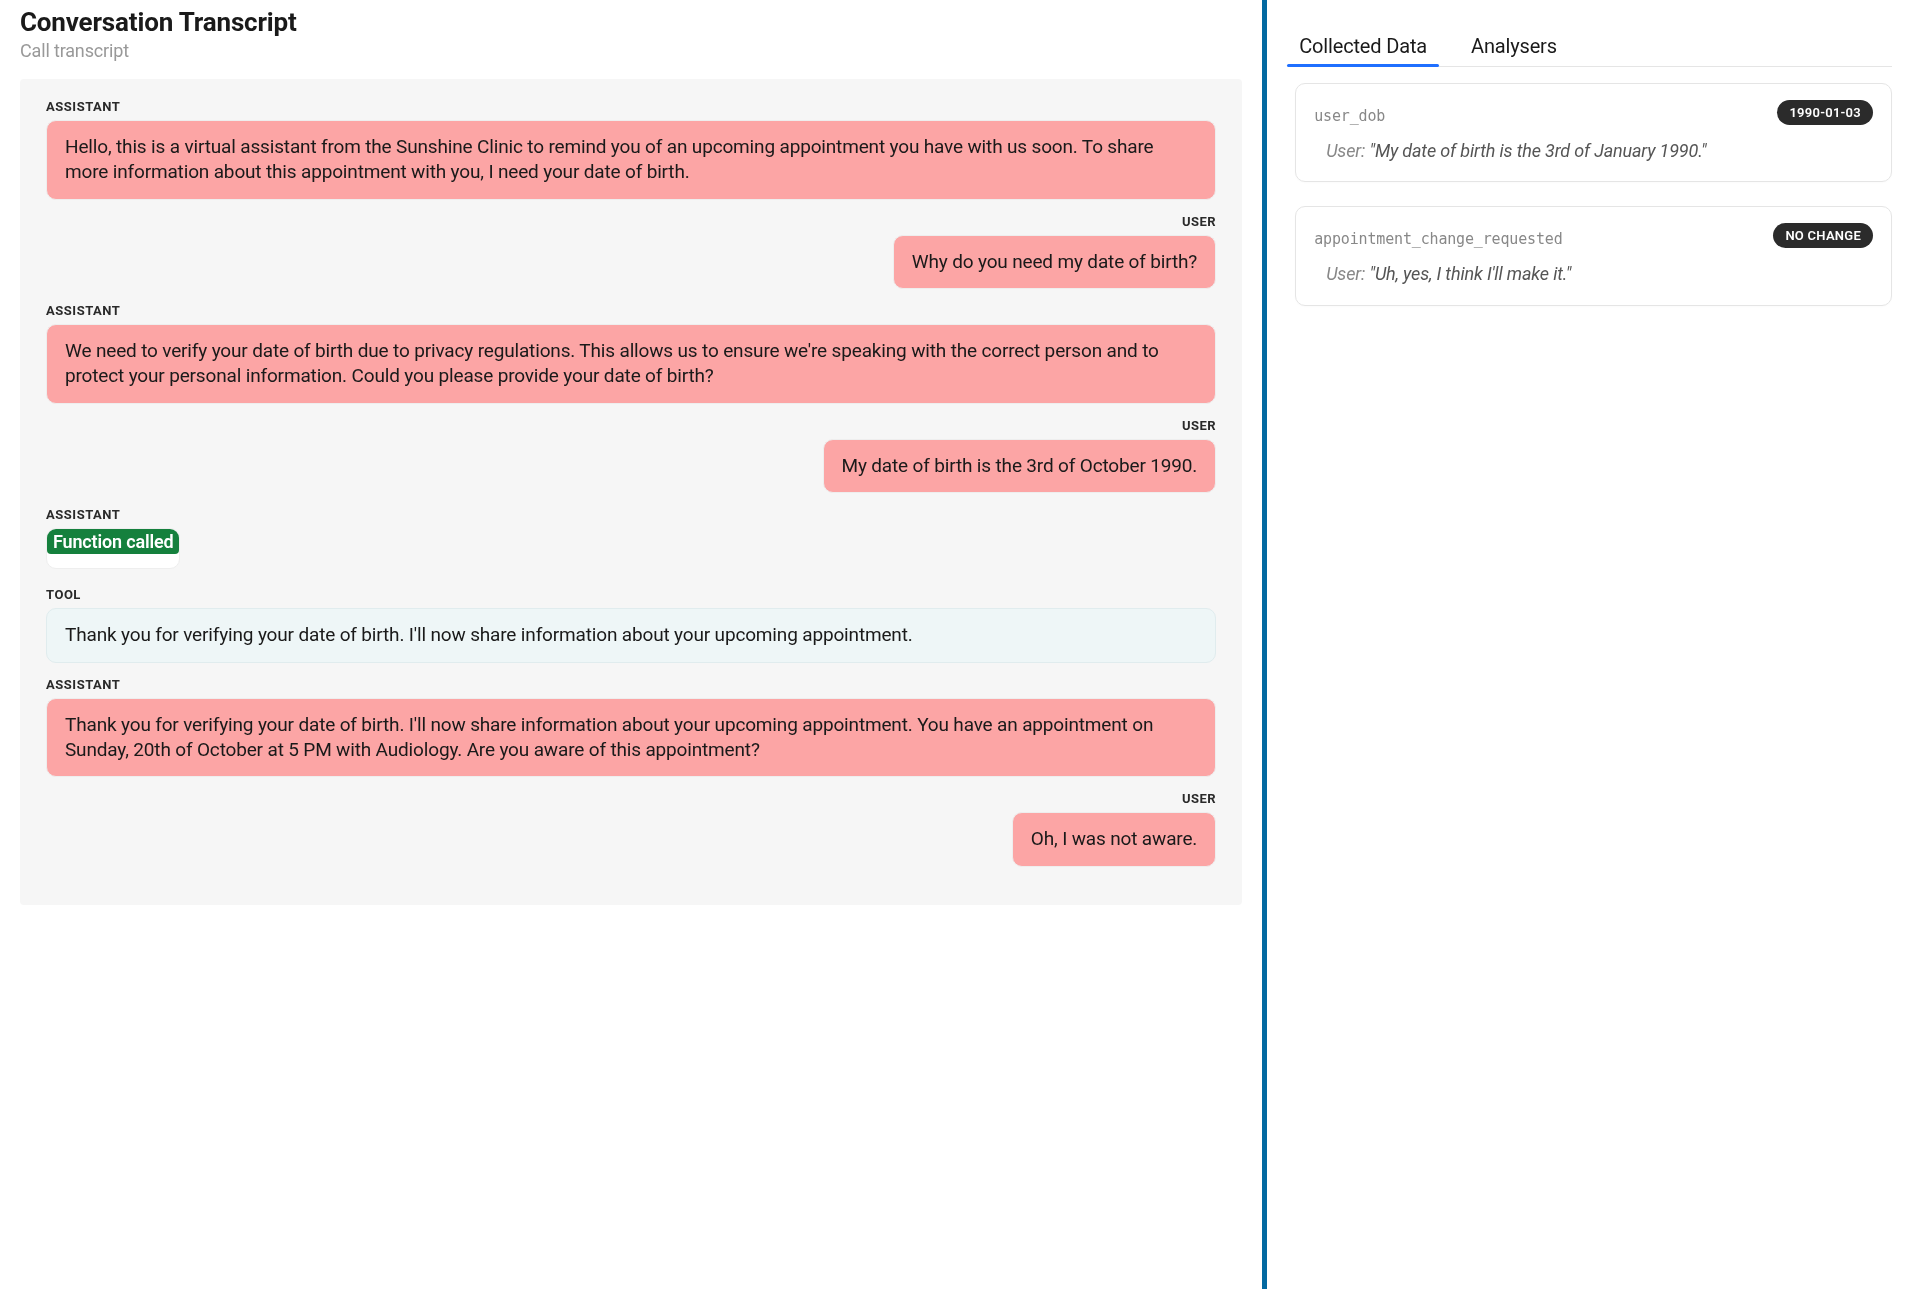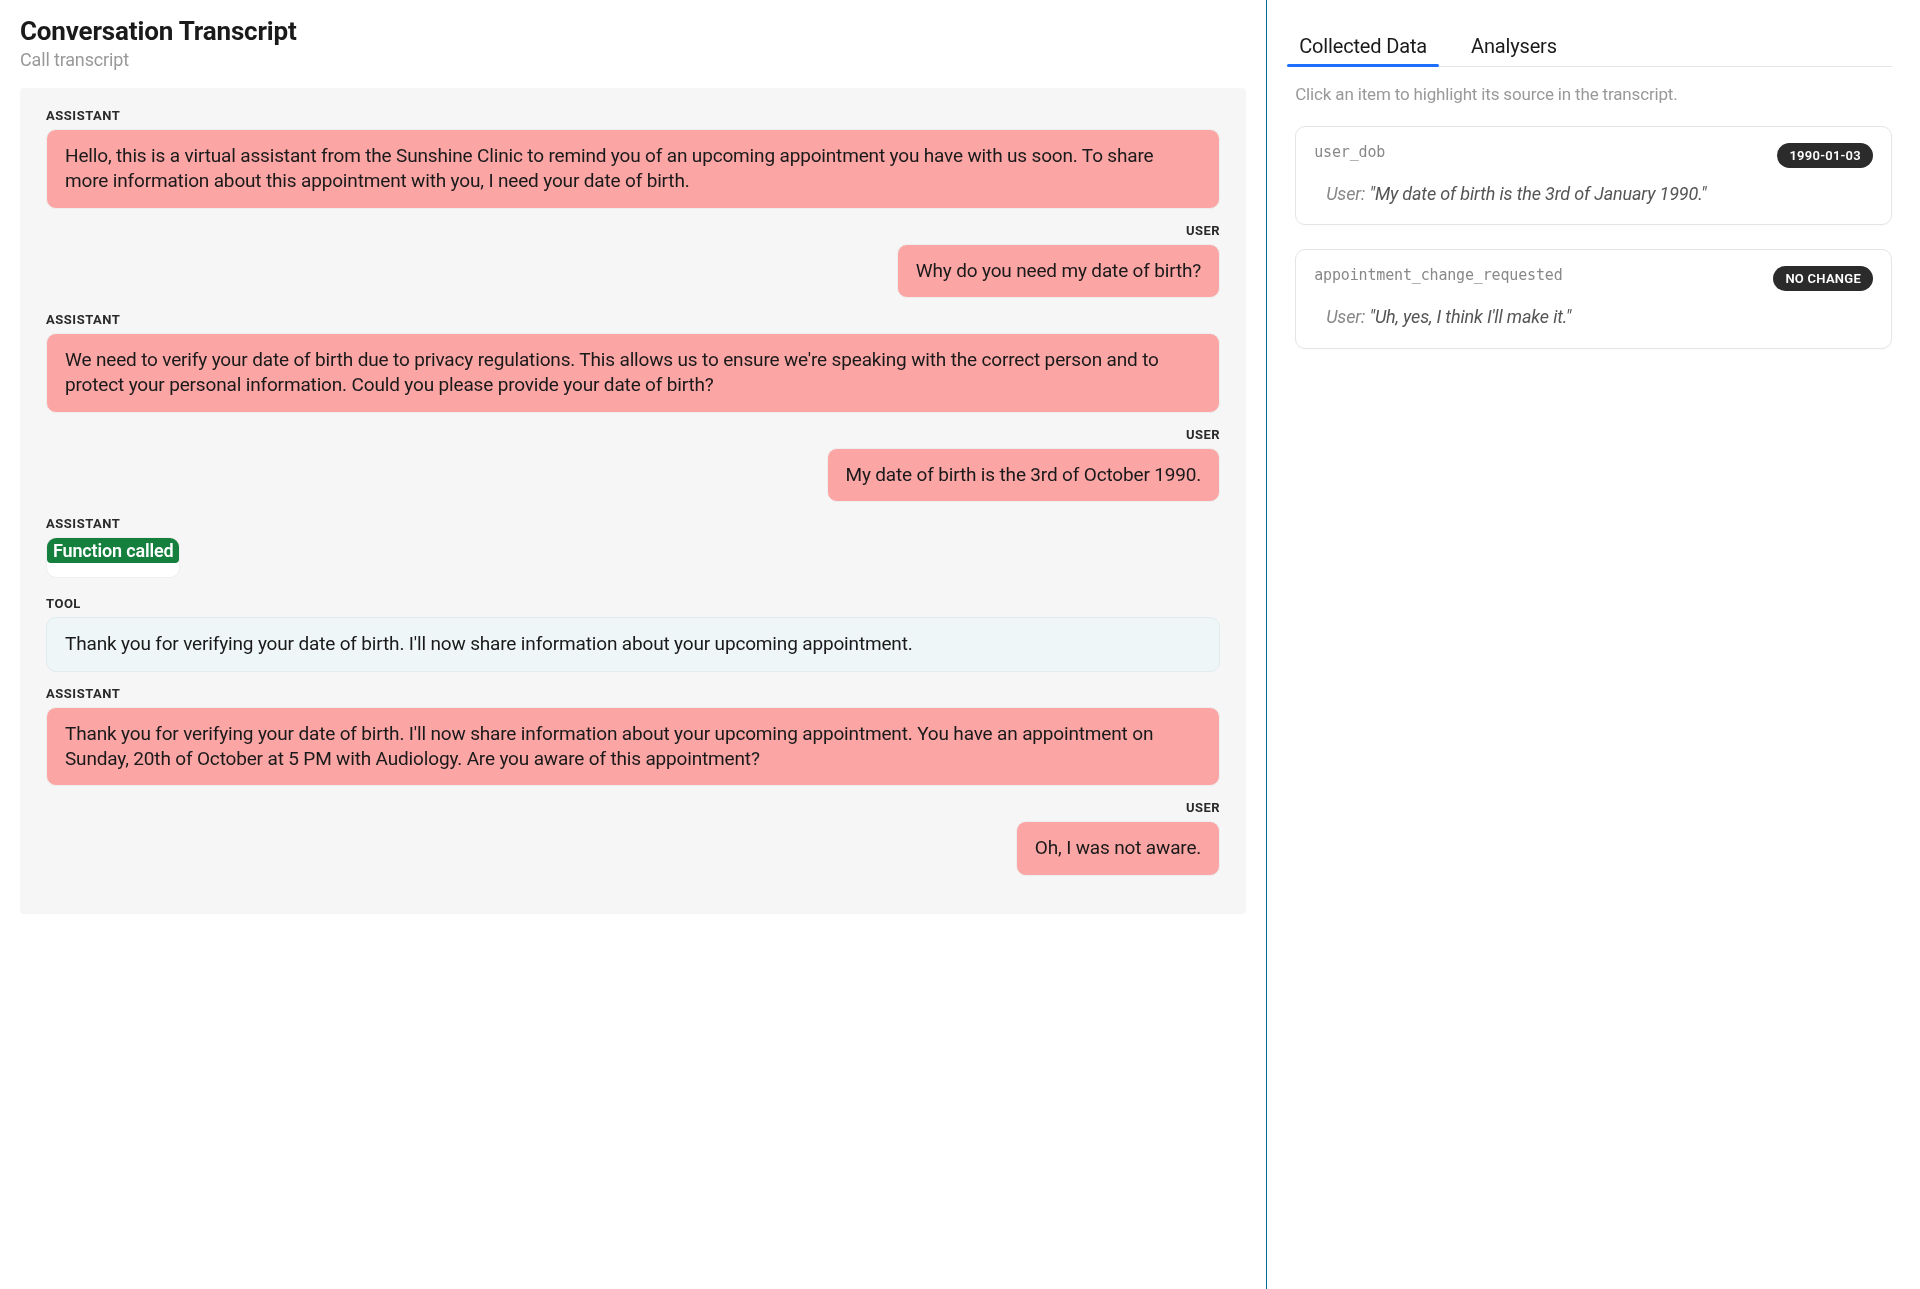--- a/index.html
+++ b/index.html
@@ -15,22 +15,22 @@
       letter-spacing: -0.01em;
     }
     .container {
       display: flex;
       width: 100%;
       max-width: 1920px;
       min-height: 1289px;
     }
     .left-panel {
       flex: 0 0 66%;
-      border-right: 1px solid #0369a1;
-      padding: 16px 20px;
+      border-right: 5px solid #0369a1;
+      padding: 7px 20px;
     }
     .right-panel {
       flex: 1;
       padding: 24px 28px;
     }
     .page-title {
       font-size: 26px;
       font-weight: 700;
       line-height: 1.2;
     }
@@ -135,21 +135,21 @@
     .card {
       border: 1px solid #e5e5e5;
       border-radius: 10px;
       padding: 16px 18px 18px;
       margin-bottom: 24px;
       box-shadow: 0 1px 2px rgba(0,0,0,0.02);
     }
     .card-header {
       display: flex;
       justify-content: space-between;
-      align-items: flex-start;
+      align-items: flex-end;
       margin-bottom: 14px;
     }
     .card-key {
       font-size: 15px;
       color: #888;
       font-family: ui-monospace, Menlo, Consolas, monospace;
     }
     .pill {
       background: #2b2b2b;
       color: #fff;
@@ -231,21 +231,20 @@
     </div>
   </div>
 
   <div class="right-panel">
 
     <div class="tabs">
       <div class="tab active">Collected Data</div>
       <div class="tab">Analysers</div>
     </div>
 
-    <div class="hint">Click an item to highlight its source in the transcript.</div>
 
     <div class="card">
       <div class="card-header">
         <span class="card-key">user_dob</span>
         <span class="pill">1990-01-03</span>
       </div>
       <div class="card-quote">
         <span class="speaker">User:</span>
         <span>"My date of birth is the 3rd of January 1990."</span>
       </div>

